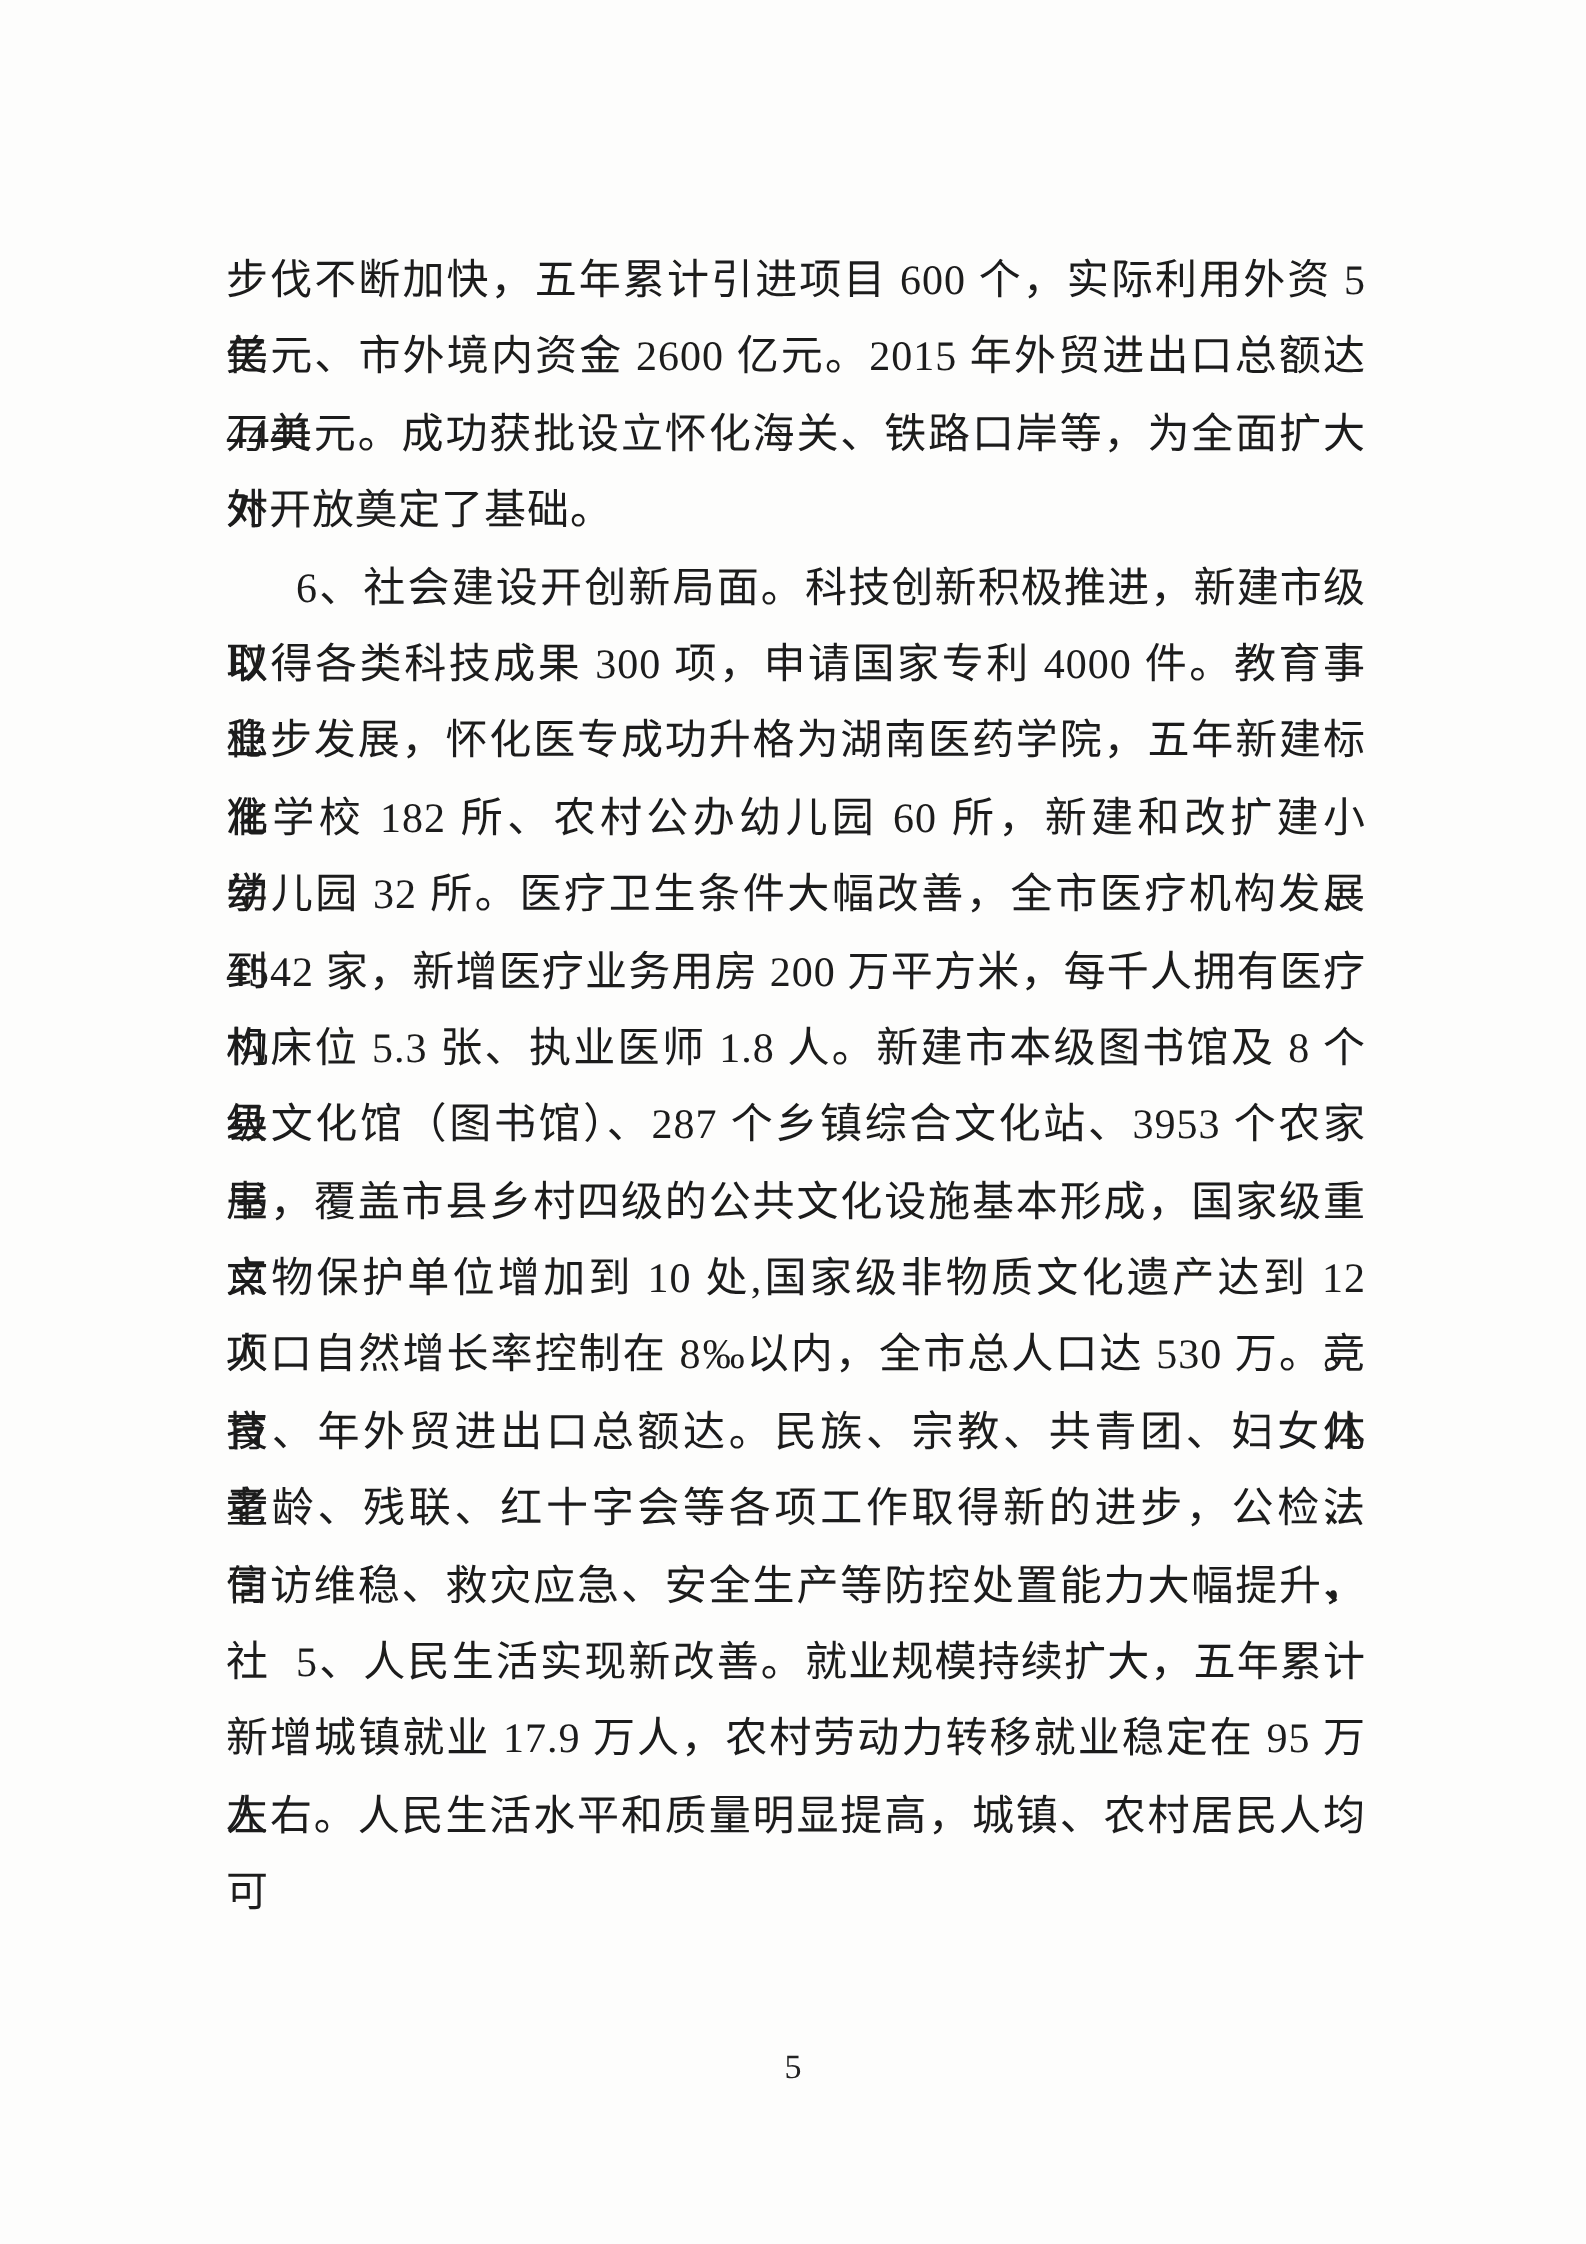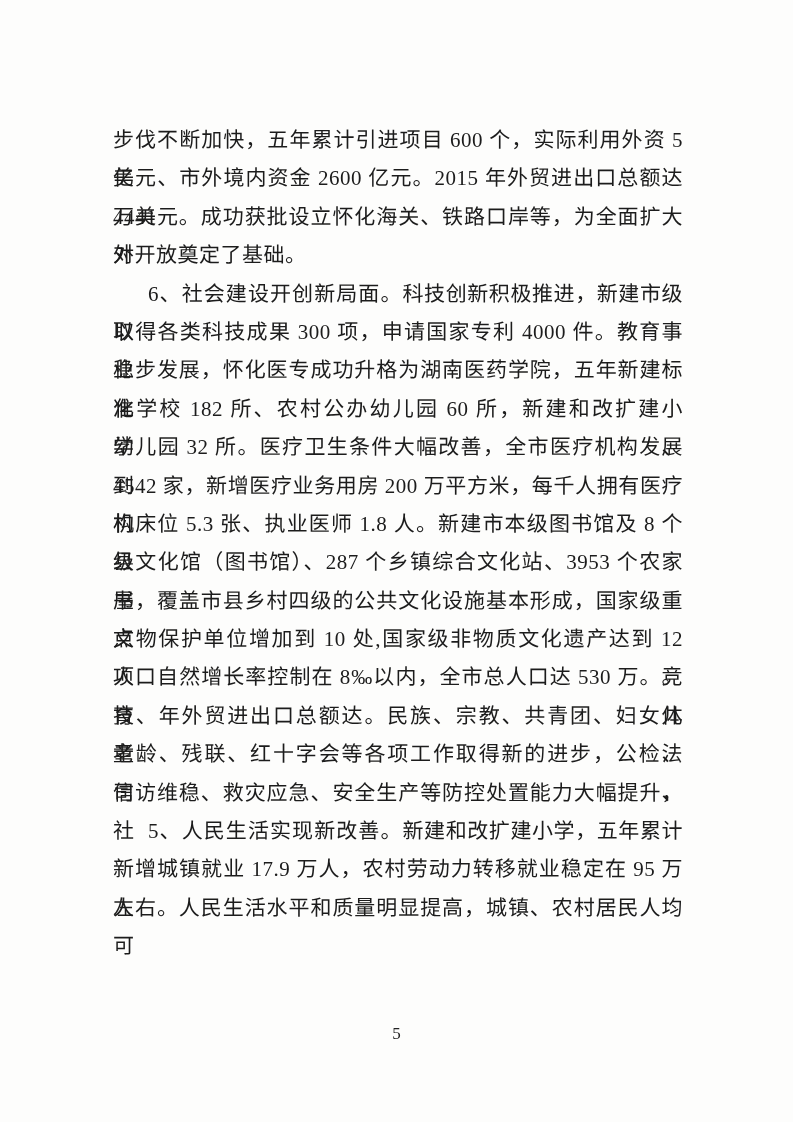--- a/index.html
+++ b/index.html
@@ -78,18 +78,18 @@
       <div class="line just"><span>幼儿园 32 所。医疗卫生条件大幅改善，全市医疗机构发展到</span></div>
       <div class="line just"><span>4542 家，新增医疗业务用房 200 万平方米，每千人拥有医疗机</span></div>
       <div class="line just"><span>构床位 5.3 张、执业医师 1.8 人。新建市本级图书馆及 8 个县</span></div>
       <div class="line just"><span>级文化馆（图书馆）、287 个乡镇综合文化站、3953 个农家书</span></div>
       <div class="line just"><span>屋，覆盖市县乡村四级的公共文化设施基本形成，国家级重点</span></div>
       <div class="line just"><span>文物保护单位增加到 10 处,国家级非物质文化遗产达到 12 项。</span></div>
       <div class="line just"><span>人口自然增长率控制在 8‰以内，全市总人口达 530 万。竞技体</span></div>
       <div class="line just"><span>育、年外贸进出口总额达。民族、宗教、共青团、妇女儿童、</span></div>
       <div class="line just"><span>老龄、残联、红十字会等各项工作取得新的进步，公检法司、</span></div>
       <div class="line just"><span>信访维稳、救灾应急、安全生产等防控处置能力大幅提升，社</span></div>
-      <div class="line just indent"><span class="head">5、人民生活实现新改善。</span><span>新建和改扩建小学，五年累计</span></div>
+      <div class="line just indent"><span class="head">5、人民生活实现新改善。</span><span>就业规模持续扩大，五年累计</span></div>
       <div class="line just"><span>新增城镇就业 17.9 万人，农村劳动力转移就业稳定在 95 万人</span></div>
       <div class="line just"><span>左右。人民生活水平和质量明显提高，城镇、农村居民人均可</span></div>
     </div>
   <div class="page-number">5</div>
 </div>
 
 </body></html>

